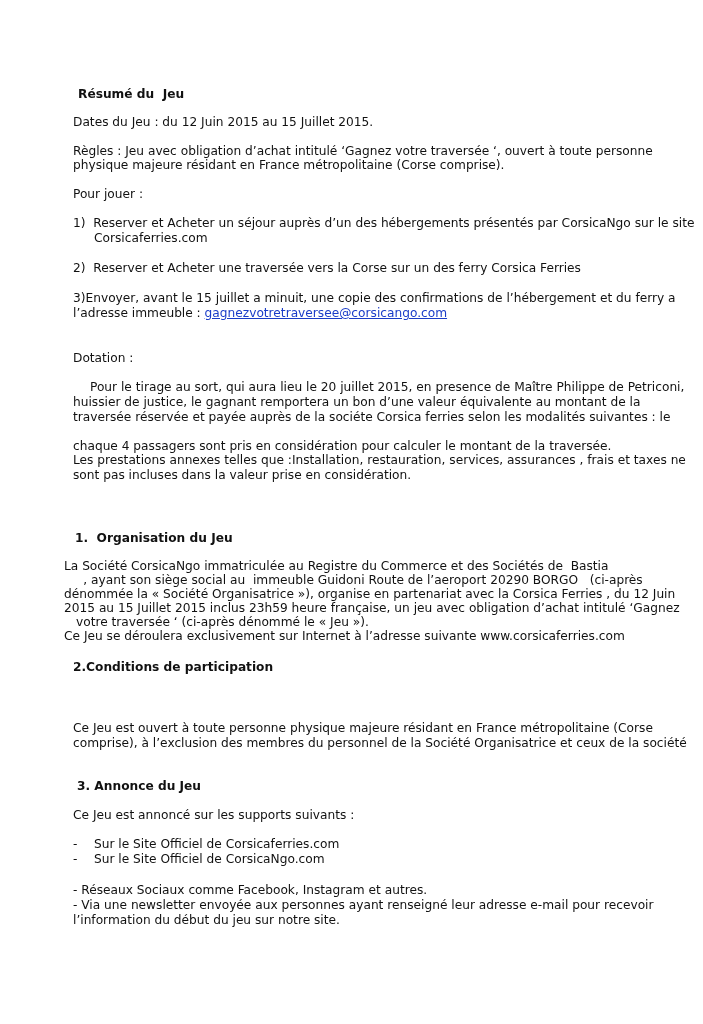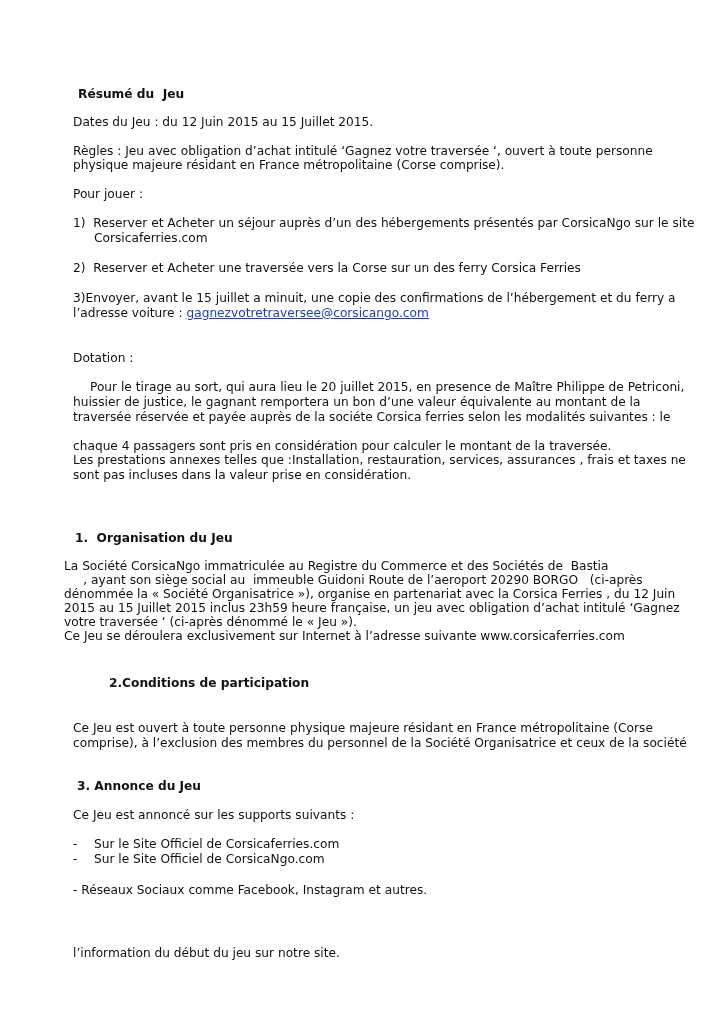--- a/index.html
+++ b/index.html
@@ -22,47 +22,48 @@
   <p class="t" style="left:73px;top:158px;">physique majeure résidant en France métropolitaine (Corse comprise).</p>
 
   <p class="t" style="left:73px;top:187px;">Pour jouer :</p>
 
   <p class="t" style="left:73px;top:216px;">1)  Reserver et Acheter un séjour auprès d’un des hébergements présentés par CorsicaNgo sur le site</p>
   <p class="t" style="left:94px;top:231px;">Corsicaferries.com</p>
 
   <p class="t" style="left:73px;top:261px;">2)  Reserver et Acheter une traversée vers la Corse sur un des ferry Corsica Ferries</p>
 
   <p class="t" style="left:73px;top:291px;">3)Envoyer, avant le 15 juillet a minuit, une copie des confirmations de l’hébergement et du ferry a</p>
-  <p class="t" style="left:73px;top:306px;"><span>l’adresse voiture : </span><a class="link" href="#">gagnezvotretraversee@corsicango.com</a></p>
+  <p class="t" style="left:73px;top:306px;"><span>l’adresse immeuble : </span><a class="link" href="#">gagnezvotretraversee@corsicango.com</a></p>
 
   <p class="t" style="left:73px;top:351px;">Dotation :</p>
 
   <p class="t" style="left:90px;top:380px;">Pour le tirage au sort, qui aura lieu le 20 juillet 2015, en presence de Maître Philippe de Petriconi,</p>
   <p class="t" style="left:73px;top:395px;">huissier de justice, le gagnant remportera un bon d’une valeur équivalente au montant de la</p>
   <p class="t" style="left:73px;top:410px;">traversée réservée et payée auprès de la sociéte Corsica ferries selon les modalités suivantes : le</p>
   <p class="t" style="left:73px;top:439px;">chaque 4 passagers sont pris en considération pour calculer le montant de la traversée.</p>
   <p class="t" style="left:73px;top:453px;">Les prestations annexes telles que :Installation, restauration, services, assurances , frais et taxes ne</p>
   <p class="t" style="left:73px;top:468px;">sont pas incluses dans la valeur prise en considération.</p>
 
   <p class="t b" style="left:75px;top:531px;">1.  Organisation du Jeu</p>
   <p class="t" style="left:64px;top:559px;">La Société CorsicaNgo immatriculée au Registre du Commerce et des Sociétés de  Bastia</p>
   <p class="t" style="left:64px;top:573px;">     , ayant son siège social au  immeuble Guidoni Route de l’aeroport 20290 BORGO   (ci-après</p>
   <p class="t" style="left:64px;top:587px;">dénommée la « Société Organisatrice »), organise en partenariat avec la Corsica Ferries , du 12 Juin</p>
   <p class="t" style="left:64px;top:601px;">2015 au 15 Juillet 2015 inclus 23h59 heure française, un jeu avec obligation d’achat intitulé ‘Gagnez</p>
-  <p class="t" style="left:64px;top:615px;">votre traversée ‘ (ci-après dénommé le « Jeu »).</p>
+  <p class="t" style="left:76px;top:615px;">votre traversée ‘ (ci-après dénommé le « Jeu »).</p>
   <p class="t" style="left:64px;top:629px;">Ce Jeu se déroulera exclusivement sur Internet à l’adresse suivante www.corsicaferries.com</p>
 
-  <p class="t b" style="left:73px;top:676px;margin-left:36px;">2.Conditions de participation</p>
+  <p class="t b" style="left:73px;top:660px;">2.Conditions de participation</p>
   <p class="t" style="left:73px;top:721px;">Ce Jeu est ouvert à toute personne physique majeure résidant en France métropolitaine (Corse</p>
   <p class="t" style="left:73px;top:736px;">comprise), à l’exclusion des membres du personnel de la Société Organisatrice et ceux de la société</p>
 
   <p class="t b" style="left:77px;top:779px;">3. Annonce du Jeu</p>
   <p class="t" style="left:73px;top:808px;">Ce Jeu est annoncé sur les supports suivants :</p>
 
   <p class="t" style="left:73px;top:837px;">-</p>
   <p class="t" style="left:94px;top:837px;">Sur le Site Officiel de Corsicaferries.com</p>
   <p class="t" style="left:73px;top:852px;">-</p>
   <p class="t" style="left:94px;top:852px;">Sur le Site Officiel de CorsicaNgo.com</p>
 
   <p class="t" style="left:73px;top:883px;">- Réseaux Sociaux comme Facebook, Instagram et autres.</p>
-  <p class="t" style="left:73px;top:913px;margin-top:33px;">l’information du début du jeu sur notre site.</p>
+  <p class="t" style="left:73px;top:898px;">- Via une newsletter envoyée aux personnes ayant renseigné leur adresse e-mail pour recevoir</p>
+  <p class="t" style="left:73px;top:913px;">l’information du début du jeu sur notre site.</p>
 
 </div>
 
 </body></html>

